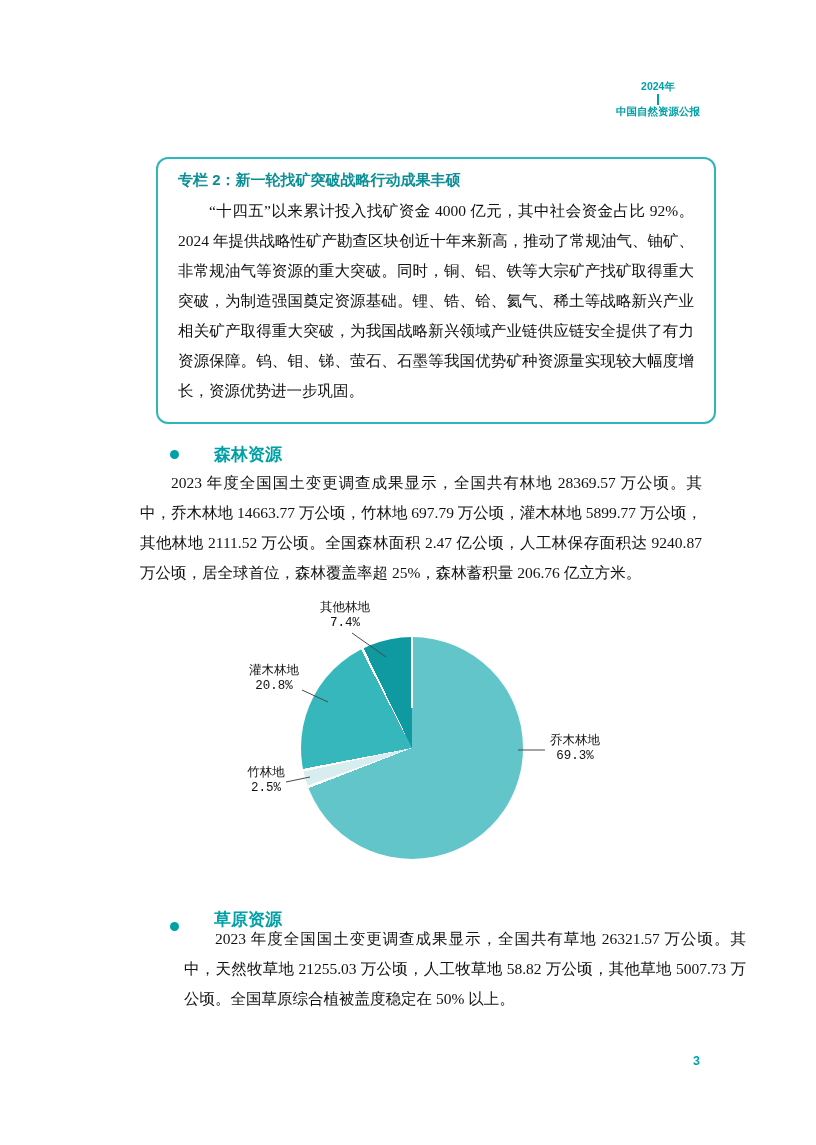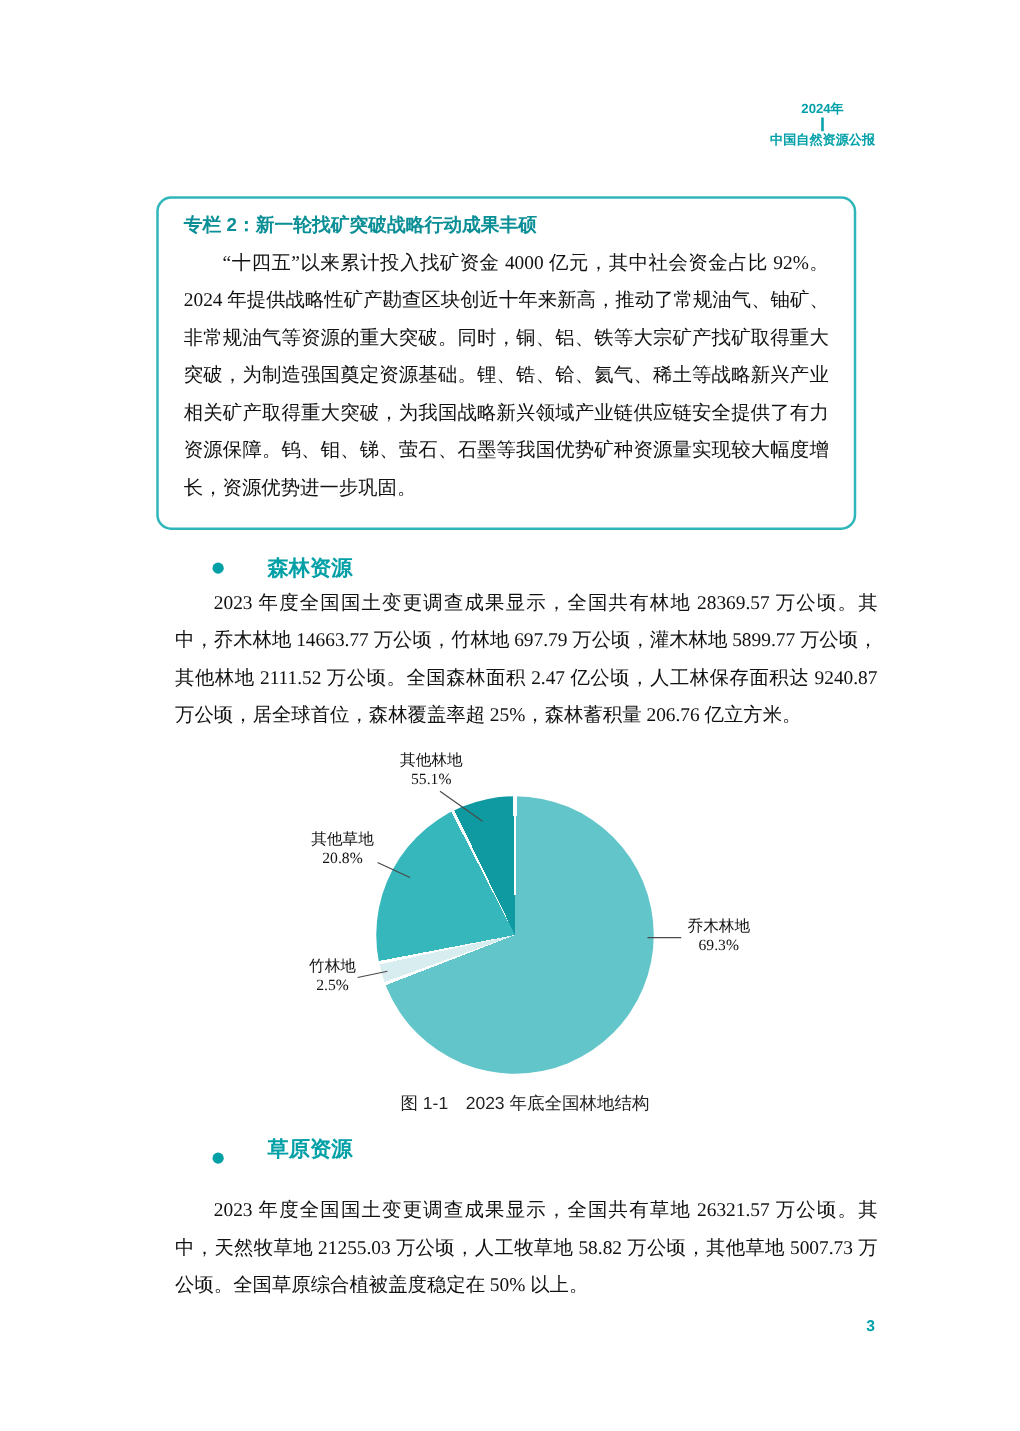--- a/index.html
+++ b/index.html
@@ -31,21 +31,21 @@
     display: inline-block;
     width: 1.5px;
     height: 11px;
     background: #00a0a8;
     margin: 0 6px;
   }
 
   
   .callout {
     position: absolute;
-    left: 125px;
+    left: 156px;
     top: 157px;
     width: 560px;
     border: 2px solid #2fb6ba;
     border-radius: 12px;
     padding: 12px 20px 16px 20px;
     background: #ffffff;
   }
   .callout-title {
     font-family: "Liberation Sans", "DejaVu Sans", sans-serif;
     font-size: 15px;
@@ -89,21 +89,21 @@
     position: absolute;
     left: 140px;
     width: 562px;
     font-size: 15.5px;
     line-height: 30px;
     text-align: justify;
     text-indent: 2em;
     color: #111;
   }
   .para-forest { top: 468px; }
-  .para-grass  { top: 954px; }
+  .para-grass  { top: 924px; margin-left: 44px; }
 
   
   .chart {
     position: absolute;
     left: 140px;
     top: 598px;
     width: 560px;
     height: 272px;
   }
   .pie {
@@ -114,21 +114,21 @@
     height: 222px;
     border-radius: 50%;
   }
   .pie-label {
     position: absolute;
     font-size: 12.5px;
     line-height: 15px;
     text-align: center;
     color: #111;
   }
-  .pie-label span { display: block; }
+  .pie-label span { display: block; font-family: Liberation Mono, monospace; }
   .label-other  { left: 165px; top: 3px;   width: 80px; }
   .label-shrub  { left: 92px;  top: 66px;  width: 84px; }
   .label-bamboo { left: 88px;  top: 168px; width: 76px; }
   .label-arbor  { left: 395px; top: 136px; width: 80px; }
   .leader-lines {
     position: absolute;
     left: 0; top: 0;
     width: 560px;
     height: 272px;
     pointer-events: none;
@@ -183,40 +183,39 @@
 
     <svg class="leader-lines" viewBox="0 0 560 272" xmlns="http://www.w3.org/2000/svg">
       <line x1="212" y1="35" x2="246" y2="59" stroke="#4a4a4a" stroke-width="1"></line>
       <line x1="162" y1="92" x2="188" y2="104" stroke="#4a4a4a" stroke-width="1"></line>
       <line x1="146" y1="184" x2="170" y2="179" stroke="#4a4a4a" stroke-width="1"></line>
       <line x1="378" y1="152" x2="405" y2="152" stroke="#4a4a4a" stroke-width="1"></line>
     </svg>
 
     <div class="pie-label label-other">
       <span>其他林地</span>
-      <span>55.1%</span>
+      <span>7.4%</span>
     </div>
 
     <div class="pie-label label-shrub">
-      <span>其他草地</span>
+      <span>灌木林地</span>
       <span>20.8%</span>
     </div>
 
     <div class="pie-label label-bamboo">
       <span>竹林地</span>
       <span>2.5%</span>
     </div>
 
     <div class="pie-label label-arbor">
       <span>乔木林地</span>
       <span>69.3%</span>
     </div>
   </div>
 
-  <div class="chart-caption">图 1-1　2023 年底全国林地结构</div>
 
   <div class="section-heading heading-grass">
     <span class="bullet"></span>
     <span>草原资源</span>
   </div>
 
   <div class="para para-grass">2023 年度全国国土变更调查成果显示，全国共有草地 26321.57 万公顷。其中，天然牧草地 21255.03 万公顷，人工牧草地 58.82 万公顷，其他草地 5007.73 万公顷。全国草原综合植被盖度稳定在 50% 以上。</div>
 
   <div class="page-number">3</div>
 

